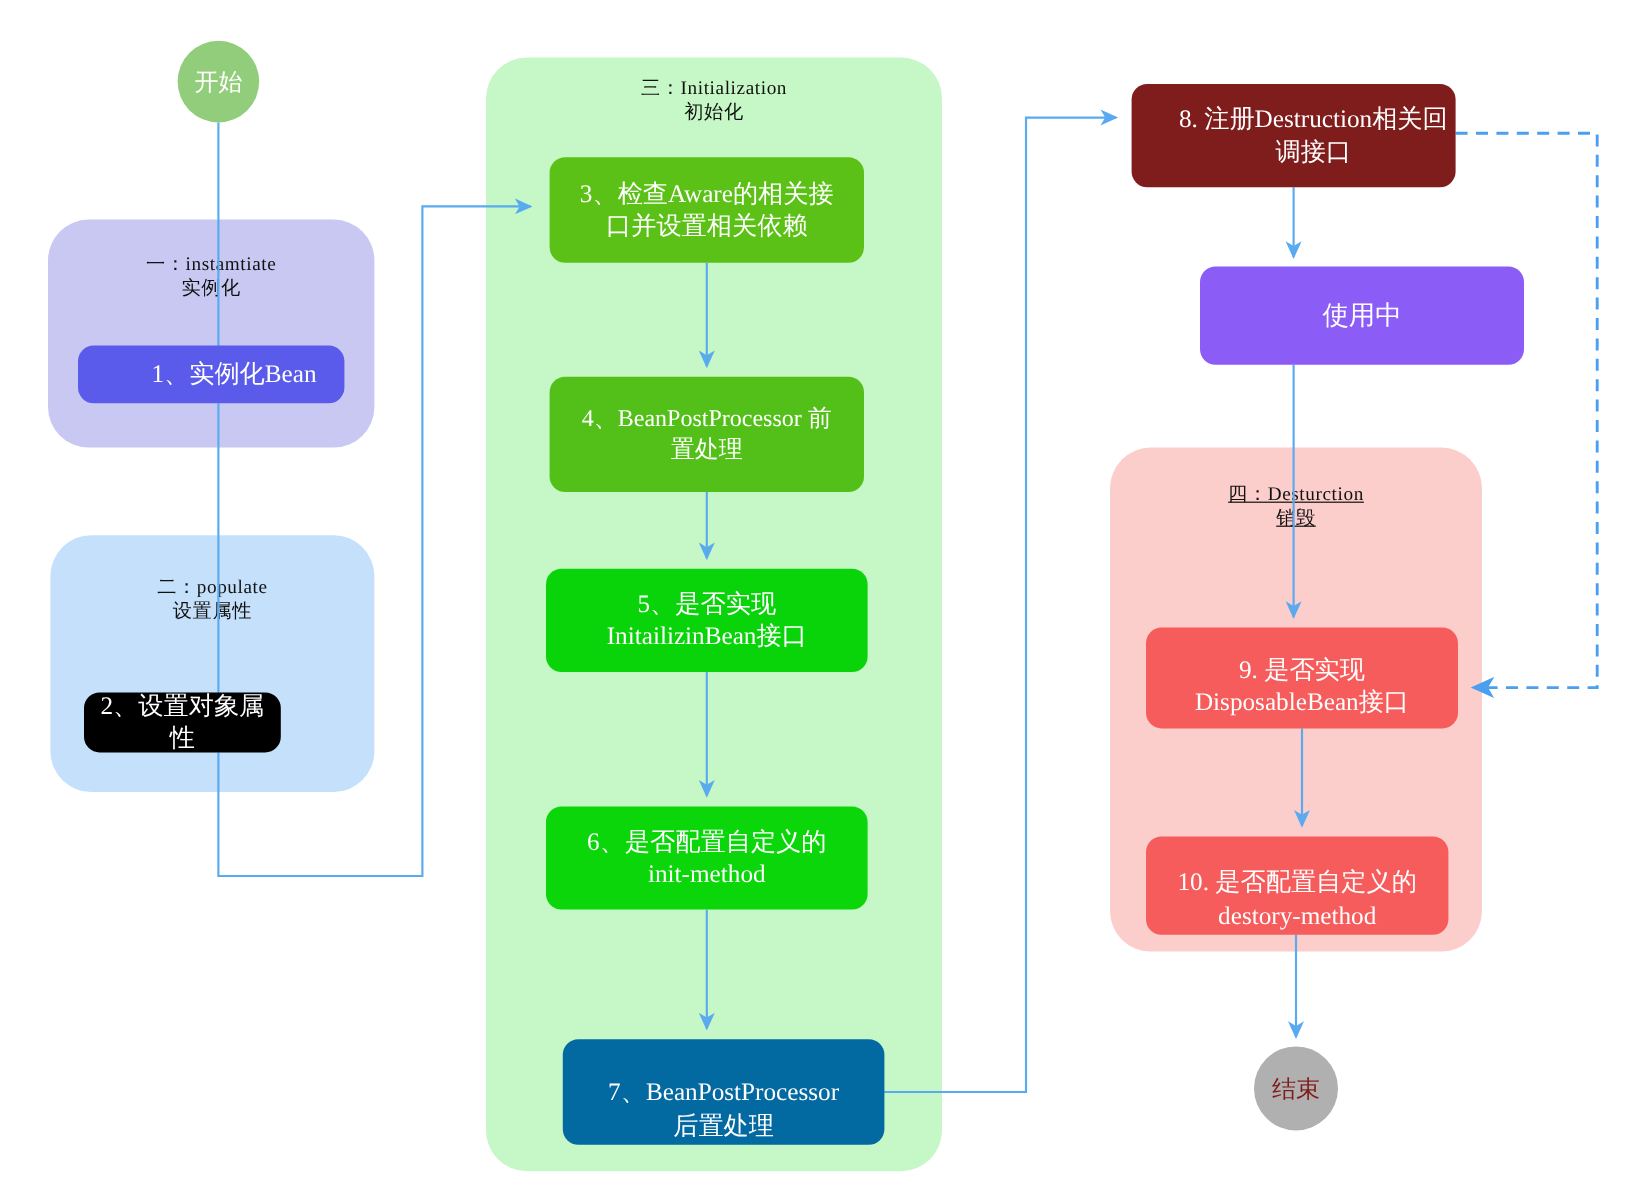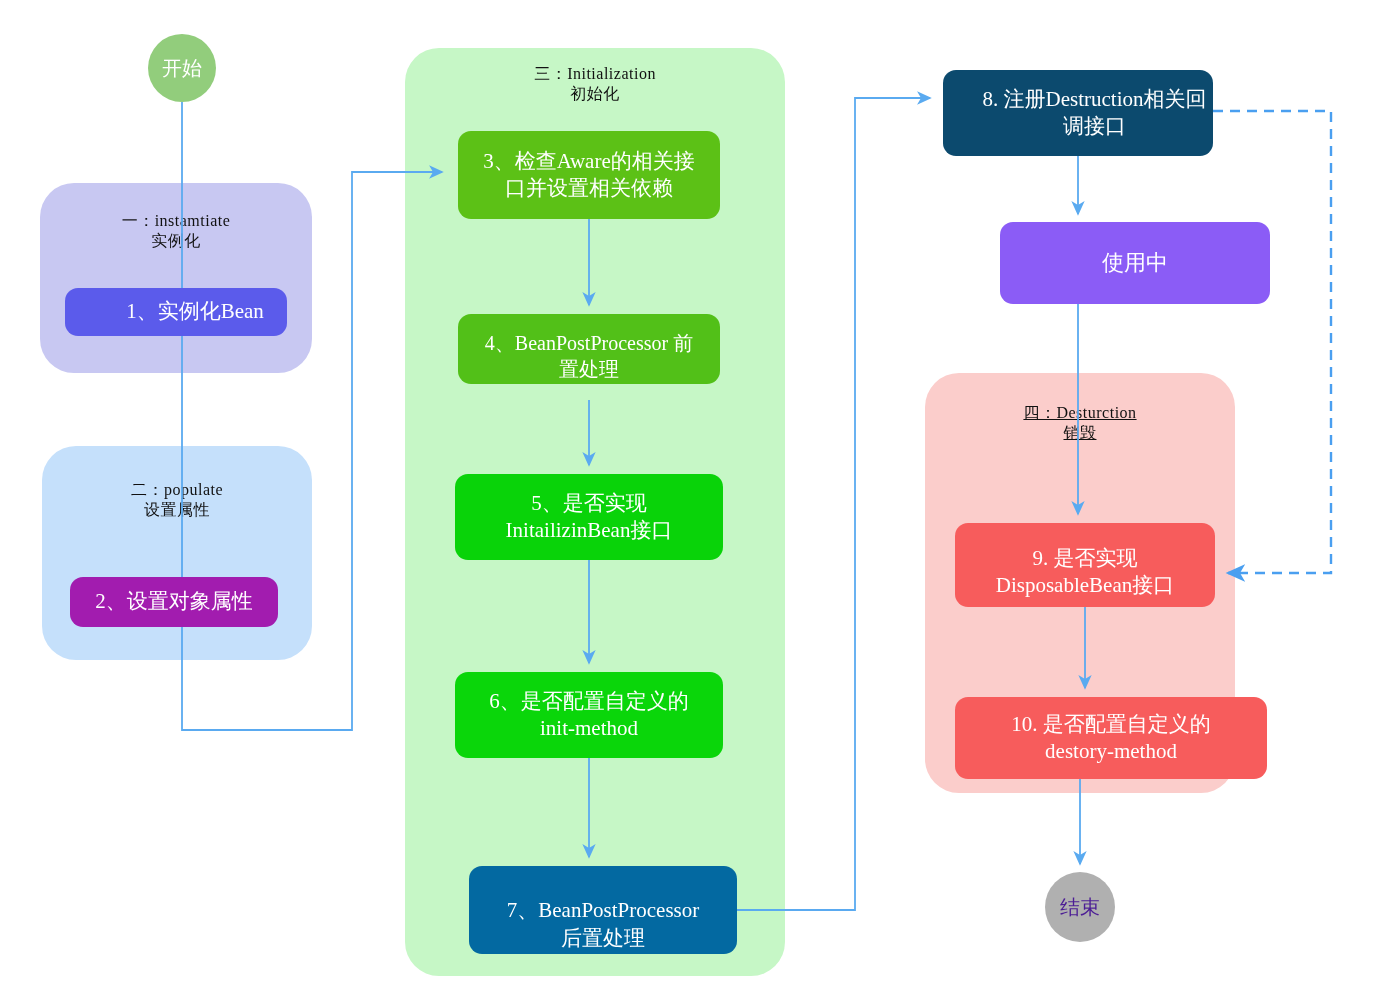--- a/index.html
+++ b/index.html
@@ -64,21 +64,21 @@
     position: absolute;
     border-radius: 50%;
     display: flex;
     align-items: center;
     justify-content: center;
     color: #ffffff;
     font-size: 20px;
     font-family: "Liberation Serif", "DejaVu Serif", serif;
     text-align: center;
   }
-  .terminal.grey { color: #4c1d95; }
+  .terminal.grey { color: #7f1d1d; }
 </style>
 </head>
 <body>
 
 <div id="canvas">
 
   <div id="groups-layer">
       <div class="group-box" style="left: 40px; top: 183px; width: 272px; height: 190px; background: rgb(200, 200, 242);"></div>
       <div class="group-title" style="left: 40px; top: 211px; width: 272px;">一：instamtiate
 实例化</div>
@@ -114,37 +114,37 @@
         <path d="M 1078,156 L 1078,214" fill="none" stroke="#5aaaf0" stroke-width="1.8" marker-end="url(#arrow-solid)"></path>
         <path d="M 1078,304 L 1078,514" fill="none" stroke="#5aaaf0" stroke-width="1.8" marker-end="url(#arrow-solid)"></path>
         <path d="M 1085,607 L 1085,688" fill="none" stroke="#5aaaf0" stroke-width="1.8" marker-end="url(#arrow-solid)"></path>
         <path d="M 1080,779 L 1080,864" fill="none" stroke="#5aaaf0" stroke-width="1.8" marker-end="url(#arrow-solid)"></path>
         <path d="M 1213,111 L 1331,111 L 1331,573 L 1228,573" fill="none" stroke="#4a9ff0" stroke-width="2.4" stroke-dasharray="10 7" marker-end="url(#arrow-dashed)"></path>
       </g>
   </svg>
 
   <div id="nodes-layer">
       <div class="node" style="left: 65px; top: 288px; width: 222px; height: 48px; background: rgb(91, 91, 235); padding-left: 44px;"><span style="font-size: 21px;">1、实例化Bean</span></div>
-      <div class="node" style="left: 70px; top: 577px; width: 208px; height: 50px; background: #a21caf;"><span style="font-size: 21px;">2、设置对象属性</span></div>
+      <div class="node" style="left: 70px; top: 577px; width: 164px; height: 50px; background: #000000;"><span style="font-size: 21px;">2、设置对象属性</span></div>
       <div class="node" style="left: 458px; top: 131px; width: 262px; height: 88px; background: rgb(92, 193, 22);"><span style="font-size: 21px;">3、检查Aware的相关接
 口并设置相关依赖</span></div>
-      <div class="node" style="left: 458px; top: 314px; width: 262px; height: 70px; background: rgb(82, 192, 24); align-items: flex-end;"><span style="font-size: 20px;">4、BeanPostProcessor 前
+      <div class="node" style="left: 458px; top: 314px; width: 262px; height: 96px; background: rgb(82, 192, 24);"><span style="font-size: 20px;">4、BeanPostProcessor 前
 置处理</span></div>
       <div class="node" style="left: 455px; top: 474px; width: 268px; height: 86px; background: rgb(9, 211, 9);"><span style="font-size: 21px;">5、是否实现
 InitailizinBean接口</span></div>
       <div class="node" style="left: 455px; top: 672px; width: 268px; height: 86px; background: rgb(10, 214, 10);"><span style="font-size: 21px;">6、是否配置自定义的
 init-method</span></div>
       <div class="node" style="left: 469px; top: 866px; width: 268px; height: 88px; background: #0369a1; align-items: flex-end;"><span style="font-size: 21px;">7、BeanPostProcessor
 后置处理</span></div>
-      <div class="node" style="left: 943px; top: 70px; width: 270px; height: 86px; background: #0c4a6e; padding-left: 39px;"><span style="font-size: 21px;">8. 注册Destruction相关回
+      <div class="node" style="left: 943px; top: 70px; width: 270px; height: 86px; background: #7f1d1d; padding-left: 39px;"><span style="font-size: 21px;">8. 注册Destruction相关回
 调接口</span></div>
       <div class="node" style="left: 1000px; top: 222px; width: 270px; height: 82px; background: #8b5cf6;"><span style="font-size: 22px;">使用中</span></div>
       <div class="node" style="left: 955px; top: 523px; width: 260px; height: 84px; background: rgb(247, 92, 92);"><span style="font-size: 21px; margin-top: 14px;">9. 是否实现
 DisposableBean接口</span></div>
-      <div class="node" style="left: 955px; top: 697px; width: 312px; height: 82px; background: rgb(247, 92, 92);"><span style="font-size: 21px;">10. 是否配置自定义的
+      <div class="node" style="left: 955px; top: 697px; width: 252px; height: 82px; background: rgb(247, 92, 92); align-items: flex-end;"><span style="font-size: 21px;">10. 是否配置自定义的
 destory-method</span></div>
     </div>
 
   <div class="terminal" id="terminal-start" style="left: 148px; top: 34px; width: 68px; height: 68px; background: rgb(146, 205, 124);">
     <span>开始</span>
   </div>
   <div class="terminal grey" id="terminal-end" style="left: 1045px; top: 872px; width: 70px; height: 70px; background: rgb(176, 176, 176);">
     <span>结束</span>
   </div>
 

